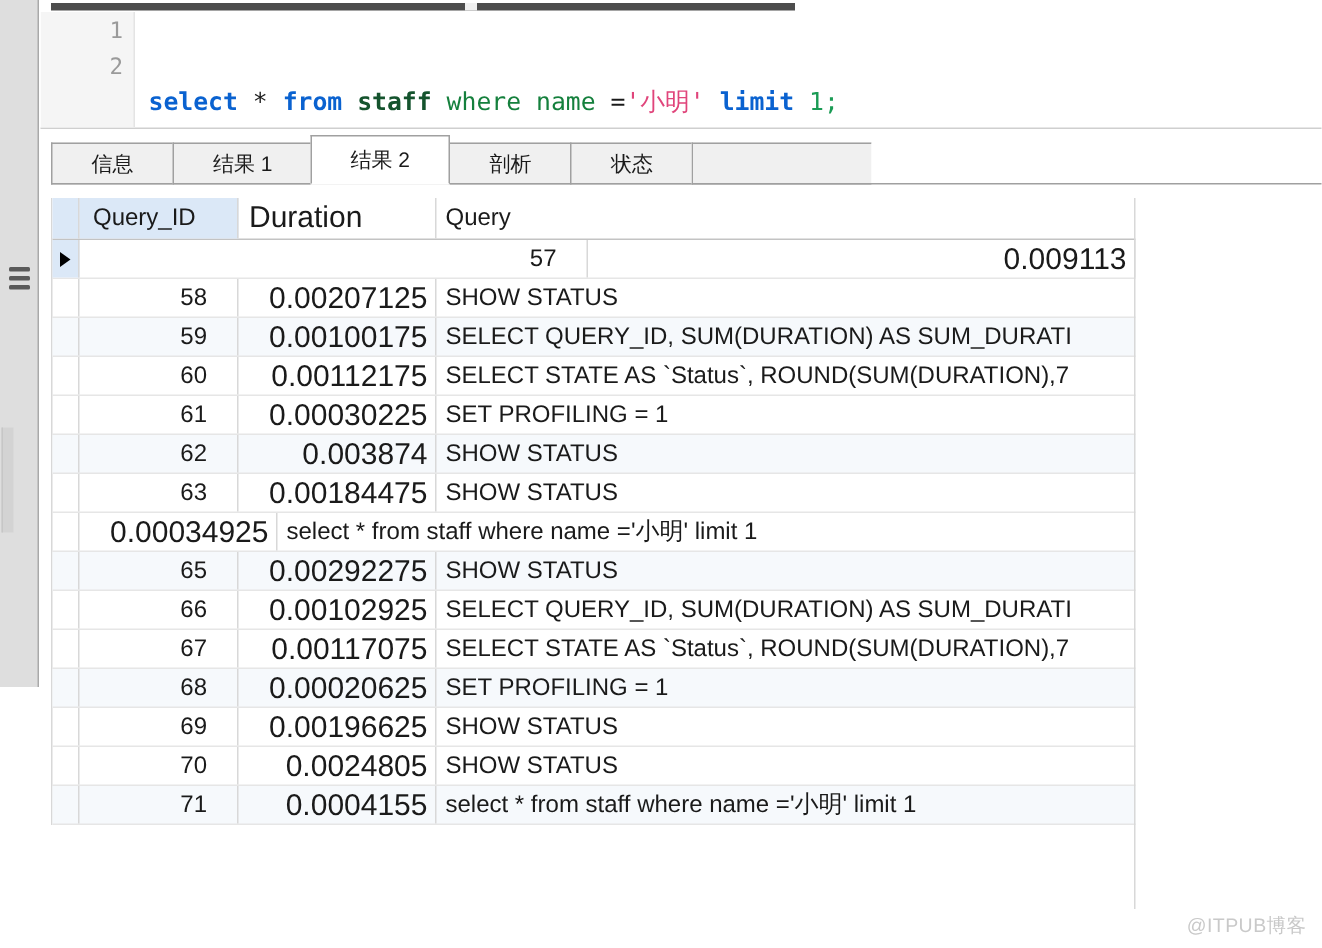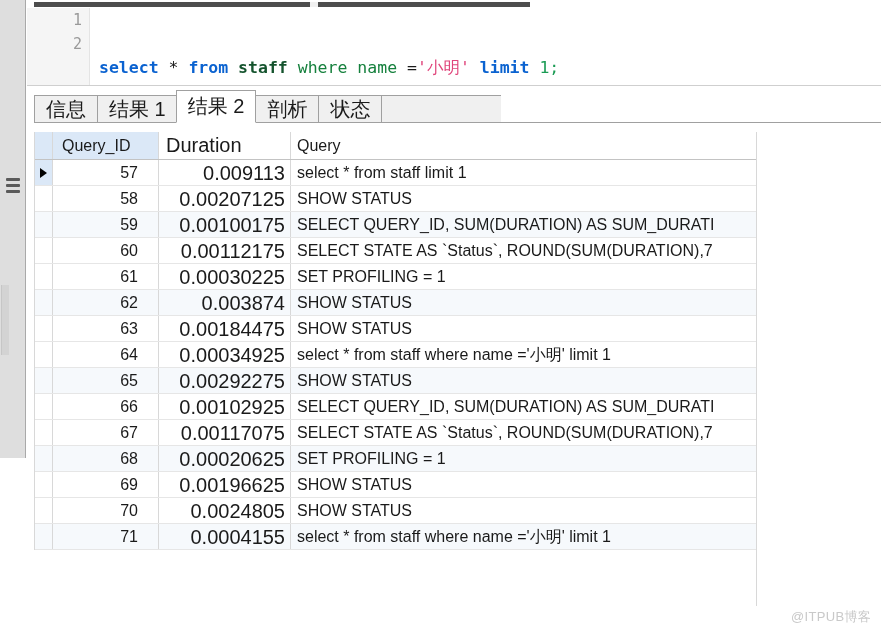--- a/index.html
+++ b/index.html
@@ -118,22 +118,22 @@
     content: "";
     position: absolute;
     left: 0; right: 0; bottom: 0;
     height: 1px;
     background: #a0a0a0;
   }
   .tab {
     position: relative;
     height: 28px;
     line-height: 27px;
-    padding: 0 11px;
-    font-size: 20px;
+    padding: 0 26px;
+    font-size: 14px;
     color: #1a1a1a;
     background: #f0f0f0;
     border: 1px solid #a0a0a0;
     border-right: none;
     box-sizing: border-box;
     white-space: nowrap;
     z-index: 1;
   }
   .tab:first-child { border-left: 1px solid #a0a0a0; }
   .tab.active {
@@ -305,21 +305,20 @@
     <div class="c-dur">Duration</div>
     <div class="c-query">Query</div>
   </div>
 
   <div class="grid-row current">
     <div class="c-marker">
         <span class="tri"></span>
       </div>
     <div class="c-qid">57</div>
     <div class="c-dur">0.009113</div>
-    <div class="c-query">select * from staff limit 1</div>
   </div>
 
   <div class="grid-row">
     <div class="c-marker"></div>
     <div class="c-qid">58</div>
     <div class="c-dur">0.00207125</div>
     <div class="c-query">SHOW STATUS</div>
   </div>
 
   <div class="grid-row alt">
@@ -352,21 +351,20 @@
 
   <div class="grid-row">
     <div class="c-marker"></div>
     <div class="c-qid">63</div>
     <div class="c-dur">0.00184475</div>
     <div class="c-query">SHOW STATUS</div>
   </div>
 
   <div class="grid-row">
     <div class="c-marker"></div>
-    <div class="c-qid">64</div>
     <div class="c-dur">0.00034925</div>
     <div class="c-query">select * from staff where name ='小明' limit 1</div>
   </div>
 
   <div class="grid-row alt">
     <div class="c-marker"></div>
     <div class="c-qid">65</div>
     <div class="c-dur">0.00292275</div>
     <div class="c-query">SHOW STATUS</div>
   </div>

